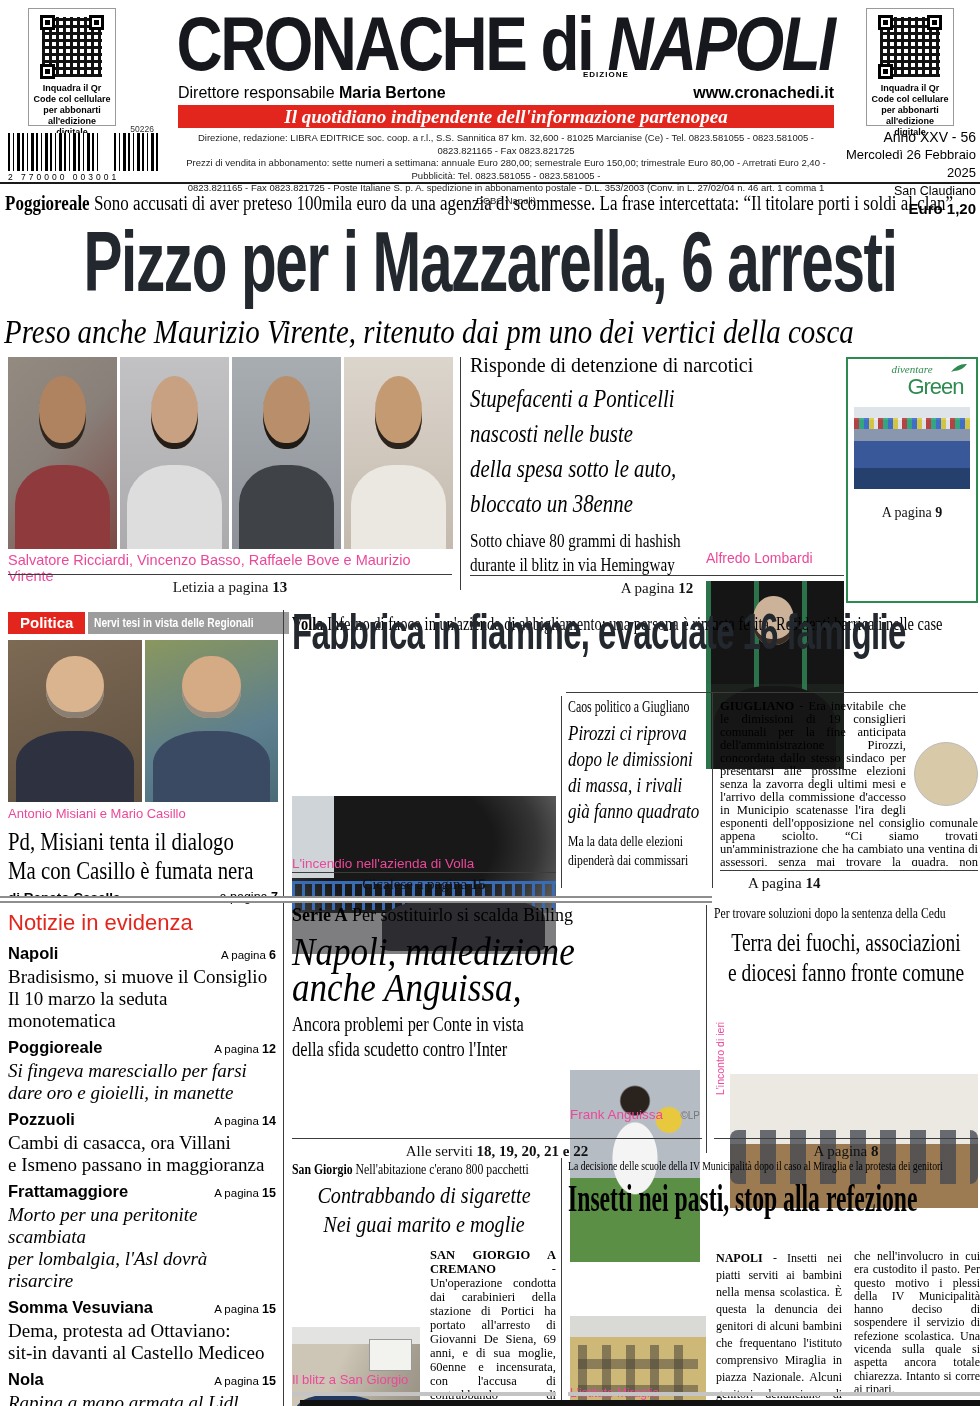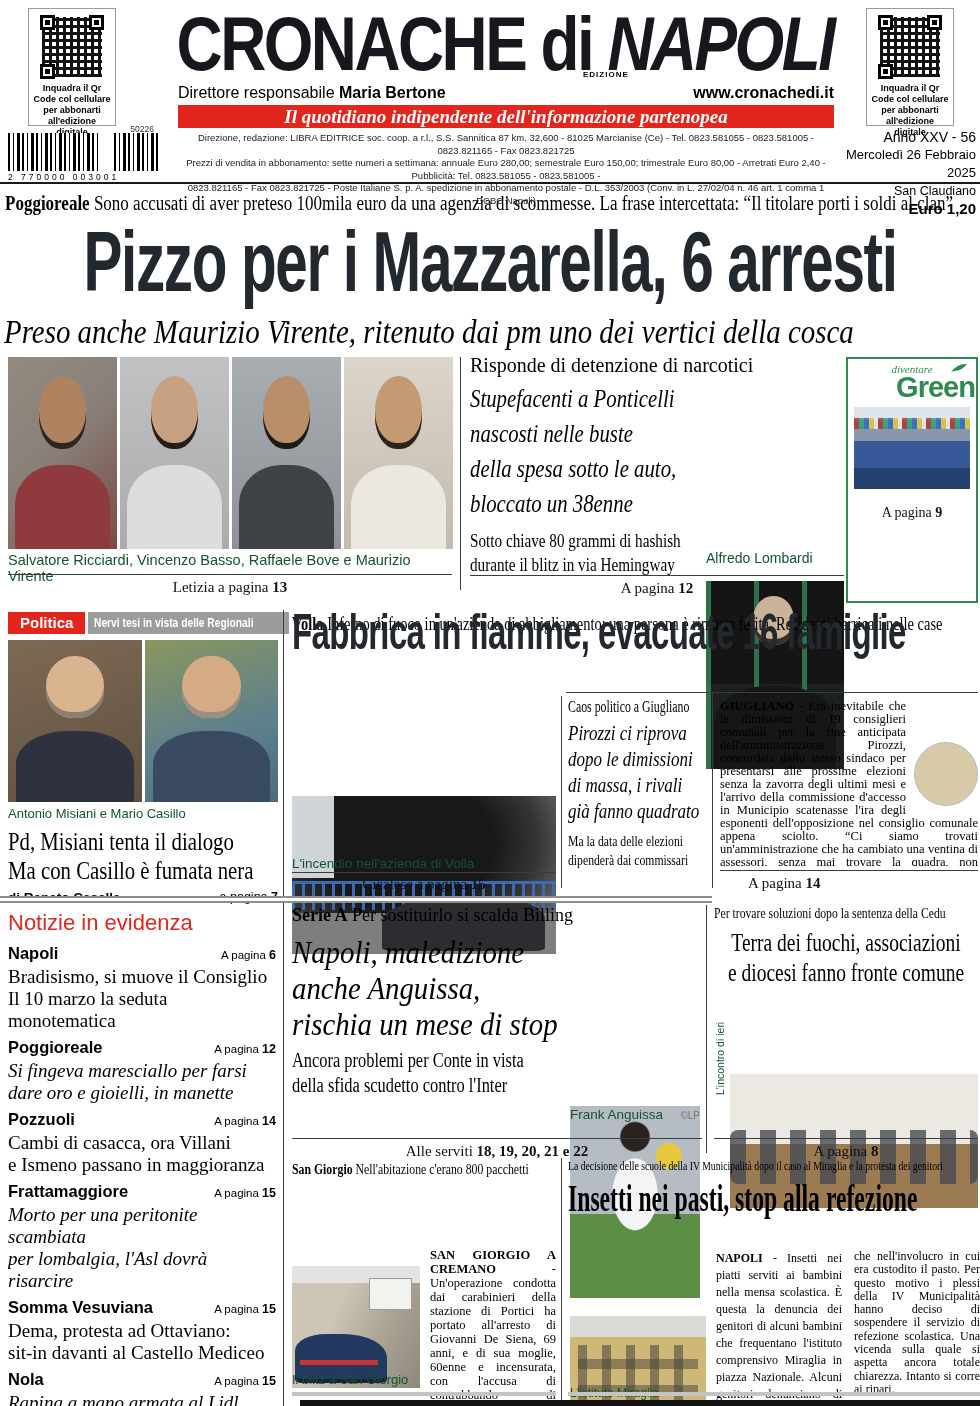--- a/index.html
+++ b/index.html
@@ -10,21 +10,21 @@
   .abs { position:absolute; }
   .sans { font-family:"Liberation Sans", sans-serif; }
   .hlfont { font-family:"Liberation Sans", sans-serif; font-weight:bold; color:#23272e; }
   .rule { background:#3c3c3c; }
   .drule { border-top:2px solid #8e8e8e; border-bottom:2px solid #8e8e8e; height:7px; background:#fff; }
   .cline { position:relative; }
   .cfit { position:absolute; left:50%; top:0; transform:translateX(-50%) scaleX(var(--s,1)); white-space:nowrap; }
   .lfit { display:inline-block; transform-origin:0 50%; transform:scaleX(var(--s,1)); white-space:nowrap; }
   .pageref { font-size:15px; text-align:center; color:#111; }
   .pageref b { font-weight:bold; }
-  .cap { font-family:"Liberation Sans", sans-serif; color:#14532d; }
+  .cap { font-family:"Liberation Sans", sans-serif; color:#ec4899; }
   .kick { color:#000; }
   .kick b { font-weight:bold; }
   
   .photo { position:relative; overflow:hidden; background:#9a9a9a; }
   .face::before { content:""; position:absolute; width:44%; height:38%; left:28%; top:10%;
     background:var(--skin,#c49a72); border-radius:48% 48% 44% 44%;
     box-shadow:0 -6px 0 0 var(--hair,#3a2e26) inset; }
   .face::after { content:""; position:absolute; width:88%; height:46%; left:6%; top:56%;
     background:var(--torso,#555); border-radius:44% 44% 0 0; }
   .ph-mug1 { background:linear-gradient(135deg,#938a80 0%,#89807a 45%,#7c4a45 100%); }
@@ -209,21 +209,21 @@
     <div class="abs cap" style="left:236px; top:196px; font-size:14px;">Alfredo Lombardi</div>
     <div class="abs rule" style="left:0; top:221px; width:374px; height:1px;"></div>
     <div class="abs pageref" style="left:0; top:226px; width:374px;">
       <span>A pagina</span> <b>12</b>
     </div>
   </div>
 
   <div class="abs" style="left:846px; top:357px; width:132px; height:246px; border:2px solid #2e8b4f; background:#fff;">
     <div style="text-align:center; margin-top:4px; position:relative;">
       <div class="greenc" style="font-style:italic; font-size:11px; height:10px;">diventare</div>
-      <div class="greenc sans" style="font-weight:bold; font-size:29px; line-height:28px; letter-spacing:-1px;padding-left:47px;">Green</div>
+      <div class="greenc sans" style="font-weight:normal; font-size:22px; line-height:28px; letter-spacing:-1px;padding-left:47px;">Green</div>
       <svg width="18" height="10" viewBox="0 0 18 10" style="position:absolute; right:8px; top:0;">
           <path d="M1 9 Q8 0 17 1 Q12 8 4 8 Z" fill="#2e8b4f"></path>
         </svg>
     </div>
     <div class="photo ph-conf" style="margin:6px auto 0; width:116px; height:82px;">
       <div class="conf-flags"></div>
     </div>
     <div class="pageref" style="margin-top:16px; font-size:14px;">
       <span>A pagina</span> <b>9</b>
     </div>
@@ -364,24 +364,23 @@
       <div class="sb-line">Rapina a mano armata al Lidl,</div>
 
     </div>
 
   </div>
 
   <div class="abs" style="left:292px; top:905px; width:410px; height:252px;">
     <div class="kick" style="font-size:18px;">
       <b>Serie A</b> <span>Per sostituirlo si scalda Billing</span>
     </div>
-    <div style="margin-top:8px; font-style:italic; font-size:32px; line-height:36px;">
+    <div style="margin-top:8px; font-style:italic; font-size:39px; line-height:36px;">
       <div><span class="lfit" style="--s:.9;">Napoli, maledizione</span></div>
       <div><span class="lfit" style="--s:.9;">anche Anguissa,</span></div>
-      <div><span class="lfit" style="--s:.9;">rischia un mese di stop</span></div>
     </div>
     <div style="margin-top:6px; font-size:20px; line-height:25px;">
       <div><span class="lfit" style="--s:.82;">Ancora problemi per Conte in vista</span></div>
       <div><span class="lfit" style="--s:.82;">della sfida scudetto contro l'Inter</span></div>
     </div>
     <div class="photo ph-anguissa abs" style="left:278px; top:8px; width:130px; height:192px;"></div>
     <div class="abs" style="left:278px; top:202px; width:130px; display:flex; justify-content:space-between; align-items:baseline;">
       <span class="cap" style="font-size:13.5px;">Frank Anguissa</span>
       <span class="cap" style="font-size:10px; color:#777;">©LP</span>
     </div>
@@ -412,20 +411,28 @@
     <div class="abs rule" style="left:0; top:233px; width:264px; height:1px;"></div>
     <div class="abs pageref" style="left:0; top:238px; width:264px;">
       <span>A pagina</span> <b>8</b>
     </div>
   </div>
 
   <div class="abs" style="left:292px; top:1160px; width:264px; height:246px;">
     <div class="kick" style="font-size:15.5px;">
       <span class="lfit" style="--s:.76;"><b>San Giorgio</b> <span>Nell'abitazione c'erano 800 pacchetti</span></span>
     </div>
+    <div style="margin-top:3px; font-style:italic; font-size:24px; line-height:29px; text-align:center;">
+      <div class="cline" style="height:29px;">
+          <span class="cfit" style="--s:.84;">Contrabbando di sigarette</span>
+        </div>
+      <div class="cline" style="height:29px;">
+          <span class="cfit" style="--s:.84;">Nei guai marito e moglie</span>
+        </div>
+    </div>
     <div class="photo ph-street abs" style="left:0; top:88px; width:128px; height:122px;">
       <div class="street-sky"></div>
       <div class="street-sign"></div>
       <div class="street-car"></div>
     </div>
     <div class="abs cap" style="left:0; top:212px; font-size:13px;">Il blitz a San Giorgio</div>
     <div class="abs" style="left:138px; top:88px; width:126px; height:152px; overflow:hidden; font-size:12.5px; line-height:14px; text-align:justify;">
       <b>SAN GIORGIO A CREMANO</b><span> - Un'operazione condotta dai carabinieri della stazione di Portici ha portato all'arresto di Giovanni De Siena, 69 anni, e di sua moglie, 60enne e incensurata, con l'accusa di contrabbando di sigarette.</span>
     </div>
   </div>

